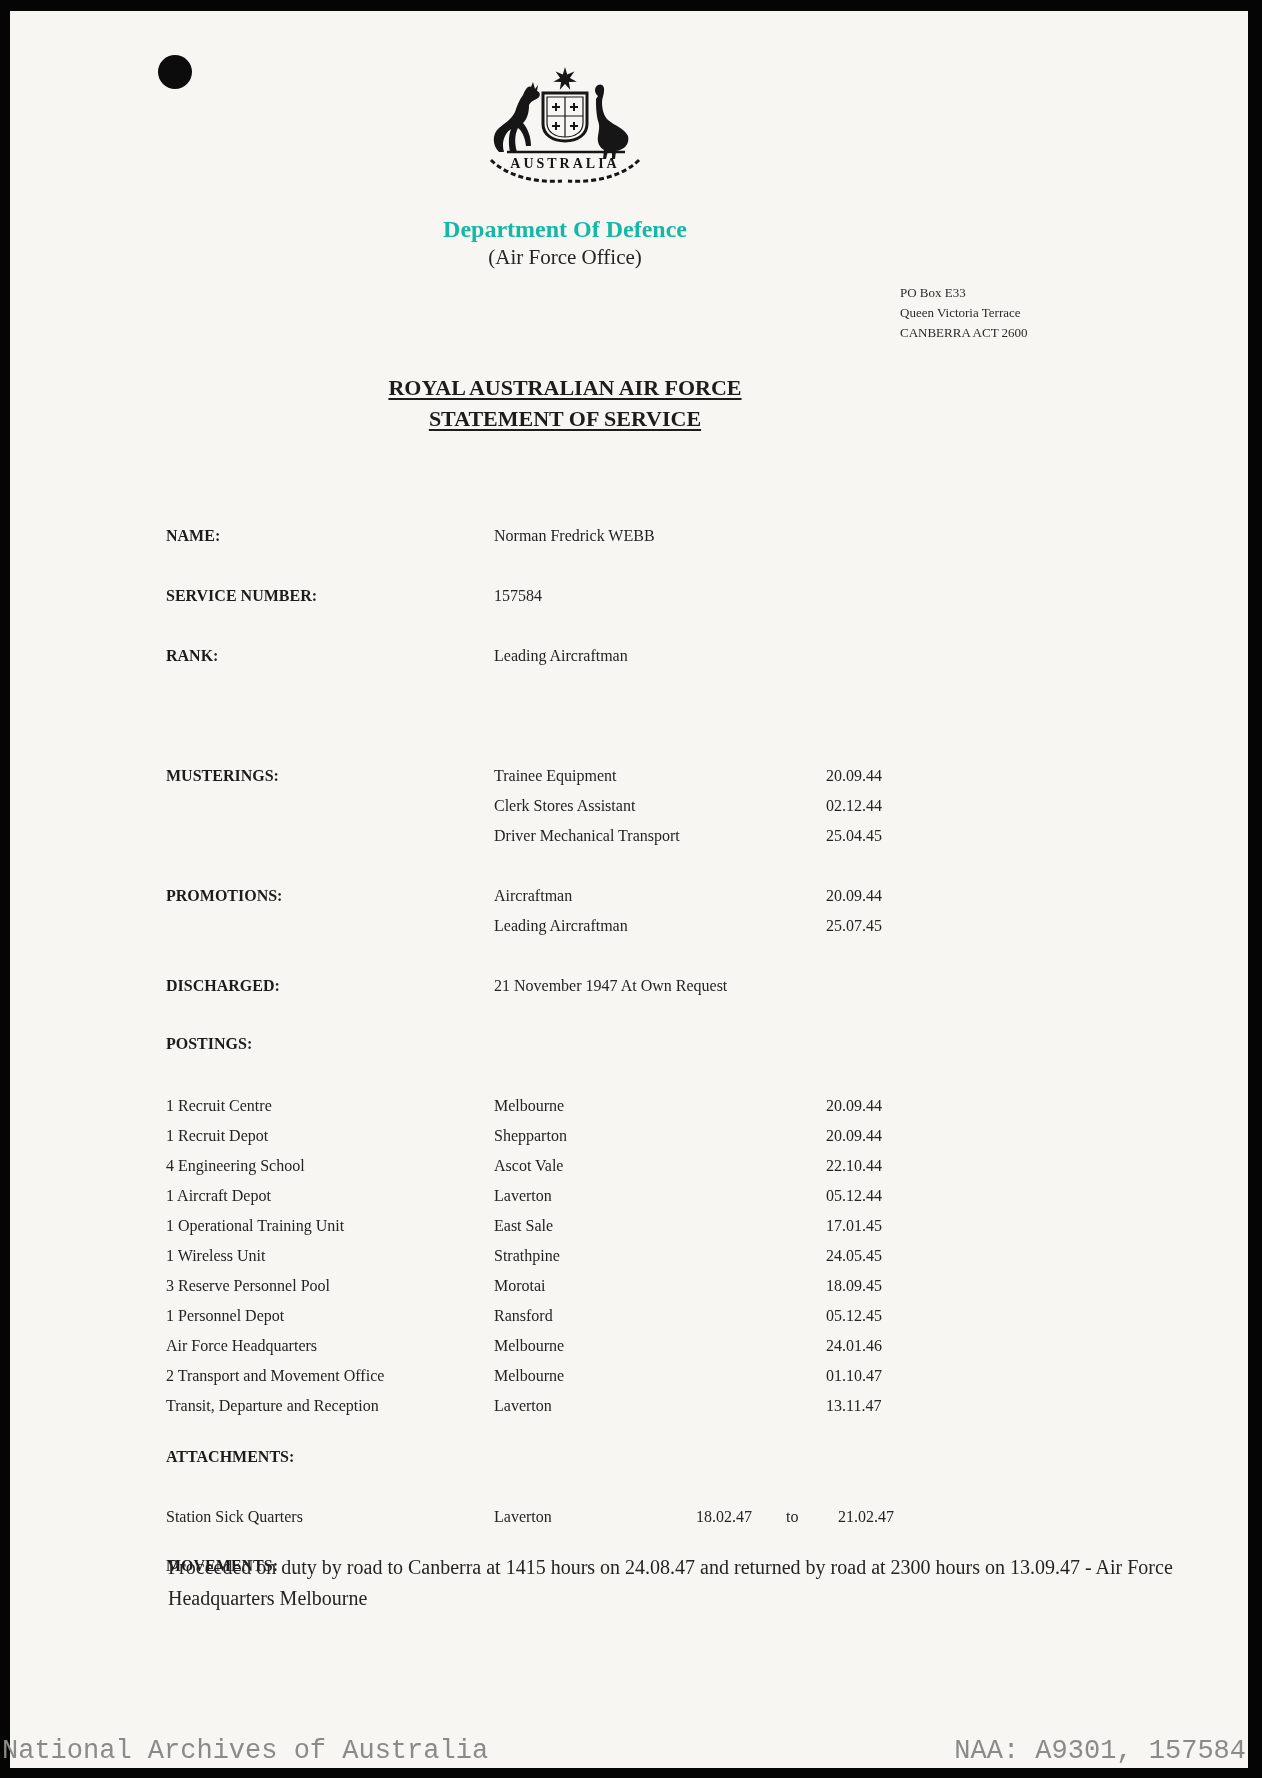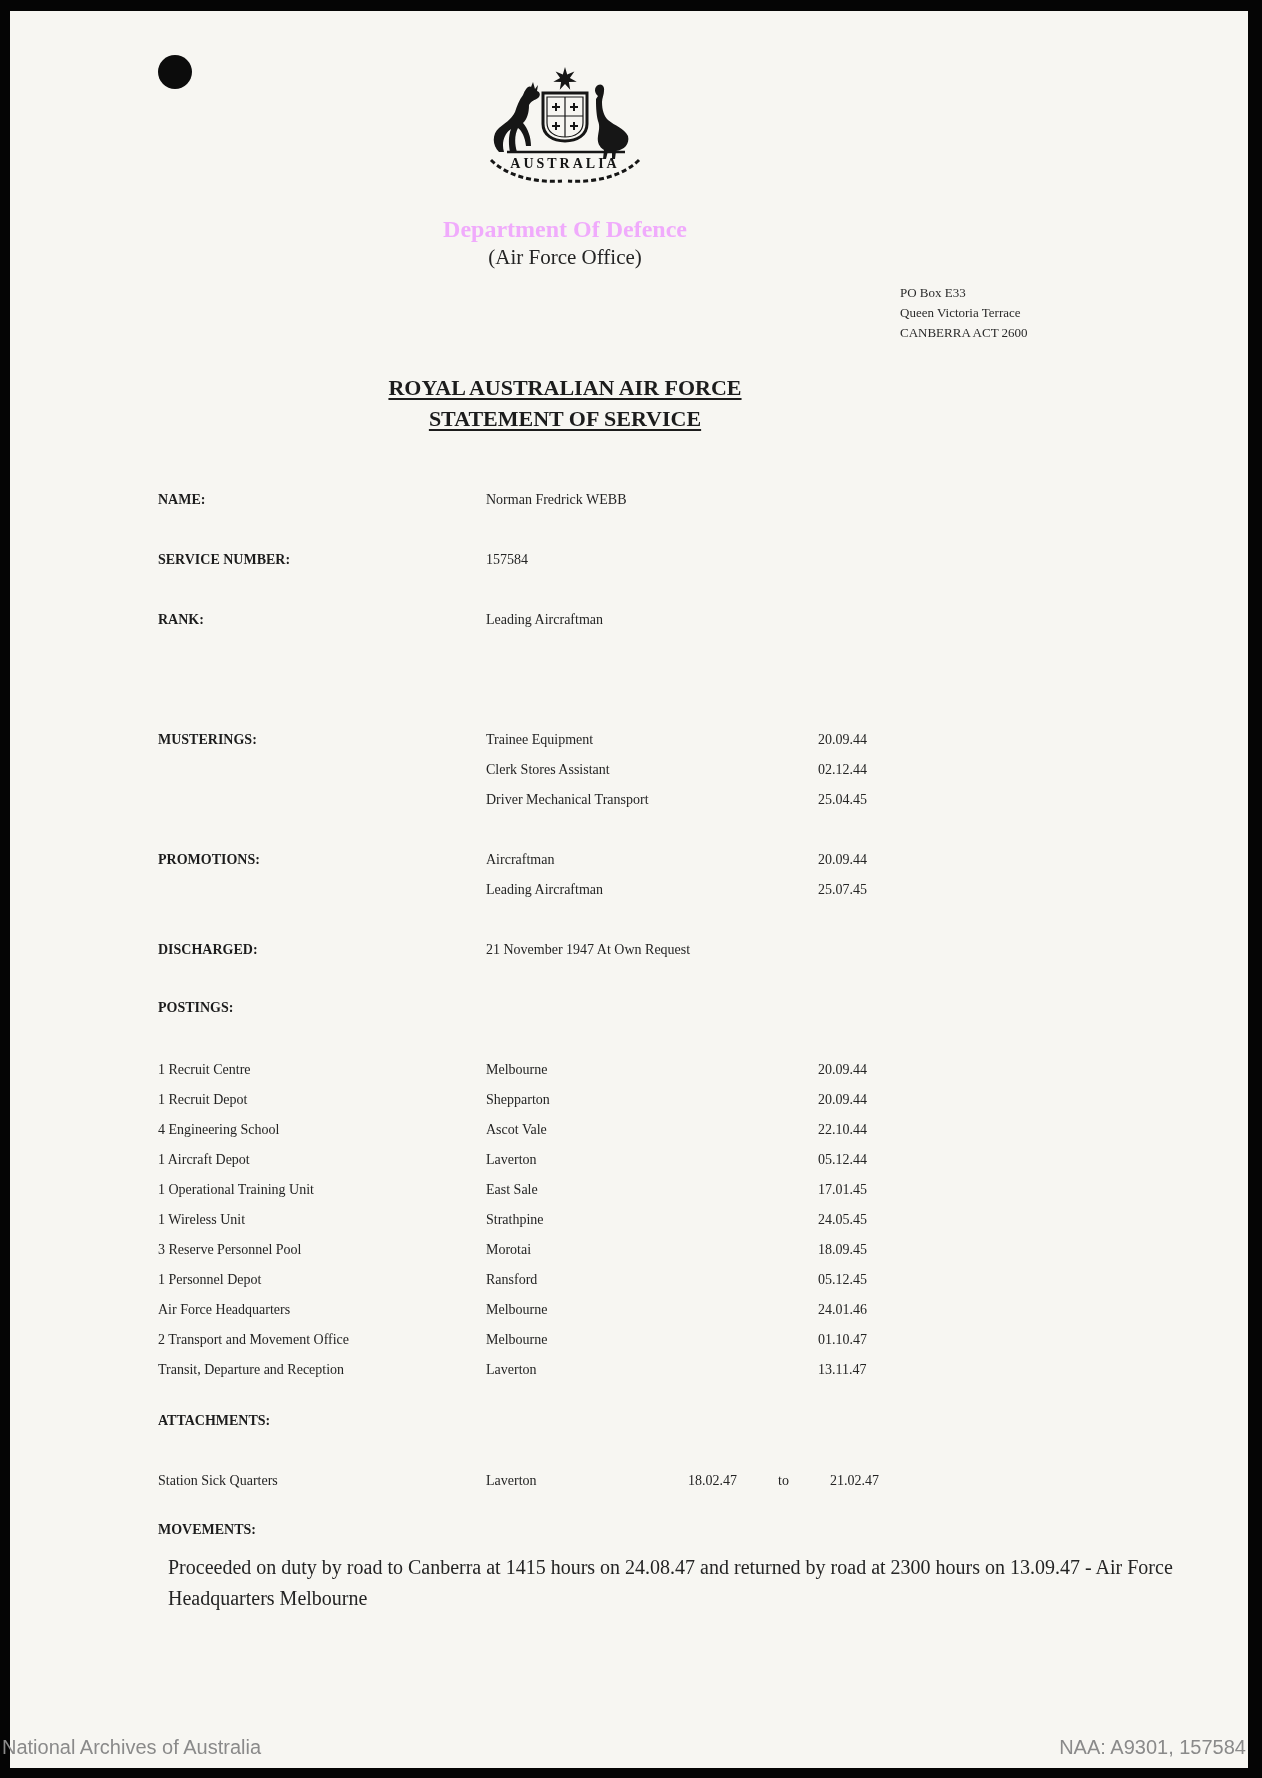--- a/index.html
+++ b/index.html
@@ -15,55 +15,55 @@
     position:absolute;left:10px;top:11px;width:1238px;height:1757px;
     background:#f7f6f2;
   }
   .hole-punch{
     position:absolute;left:158px;top:55px;width:34px;height:34px;
     border-radius:50%;background:#0c0c0c;
   }
   .crest{position:absolute;left:465px;top:64px;width:200px;height:130px;}
   .dept{
     position:absolute;left:0;top:216px;width:1130px;text-align:center;
-    font-size:24px;font-weight:bold;color:#f0abfc;
+    font-size:24px;font-weight:bold;color:#14b8a6;
   }
   .office{
     position:absolute;left:0;top:245px;width:1130px;text-align:center;
     font-size:21px;color:#242424;
   }
   .address{
     position:absolute;left:900px;top:283px;
     font-size:13px;line-height:20px;color:#2a2a2a;
   }
   .doc-title{
     position:absolute;left:0;top:372px;width:1130px;text-align:center;
     font-size:22px;font-weight:bold;color:#1c1c1c;line-height:31px;
   }
   .doc-title span{
     text-decoration:underline;
     text-decoration-thickness:2px;
     text-underline-offset:3px;
   }
-  .trow{position:absolute;left:8px;width:1240px;height:28px;font-size:14px;color:#242424;}
+  .trow{position:absolute;left:16px;width:1240px;height:28px;font-size:16px;color:#242424;margin-top:35px;}
   .c1{position:absolute;left:150px;white-space:nowrap;}
   .c2{position:absolute;left:478px;white-space:nowrap;}
   .c3{position:absolute;left:810px;white-space:nowrap;}
   .c-from{position:absolute;left:680px;white-space:nowrap;}
   .c-to-word{position:absolute;left:770px;white-space:nowrap;}
   .c-to{position:absolute;left:822px;white-space:nowrap;}
   .lbl{font-weight:bold;color:#1c1c1c;}
   .movements-text{
     position:absolute;left:168px;top:1552px;width:1015px;
     font-size:20px;line-height:31px;color:#242424;
   }
   .footer-strip{
     position:absolute;left:0;top:1734px;width:1262px;height:34px;
-    font-family:Liberation Sans, sans-serif;
-    font-size:20px;color:#8a8a8a;
+    font-family:Liberation Mono, monospace;
+    font-size:27px;color:#8a8a8a;
   }
   .footer-left{position:absolute;left:2px;top:2px;}
   .footer-right{position:absolute;right:16px;top:2px;}
   .bottom-bar{position:absolute;left:0;top:1768px;width:1262px;height:10px;background:#050505;}
 </style>
 </head>
 <body>
 
 <div class="scan">
   <div class="paper"></div>

